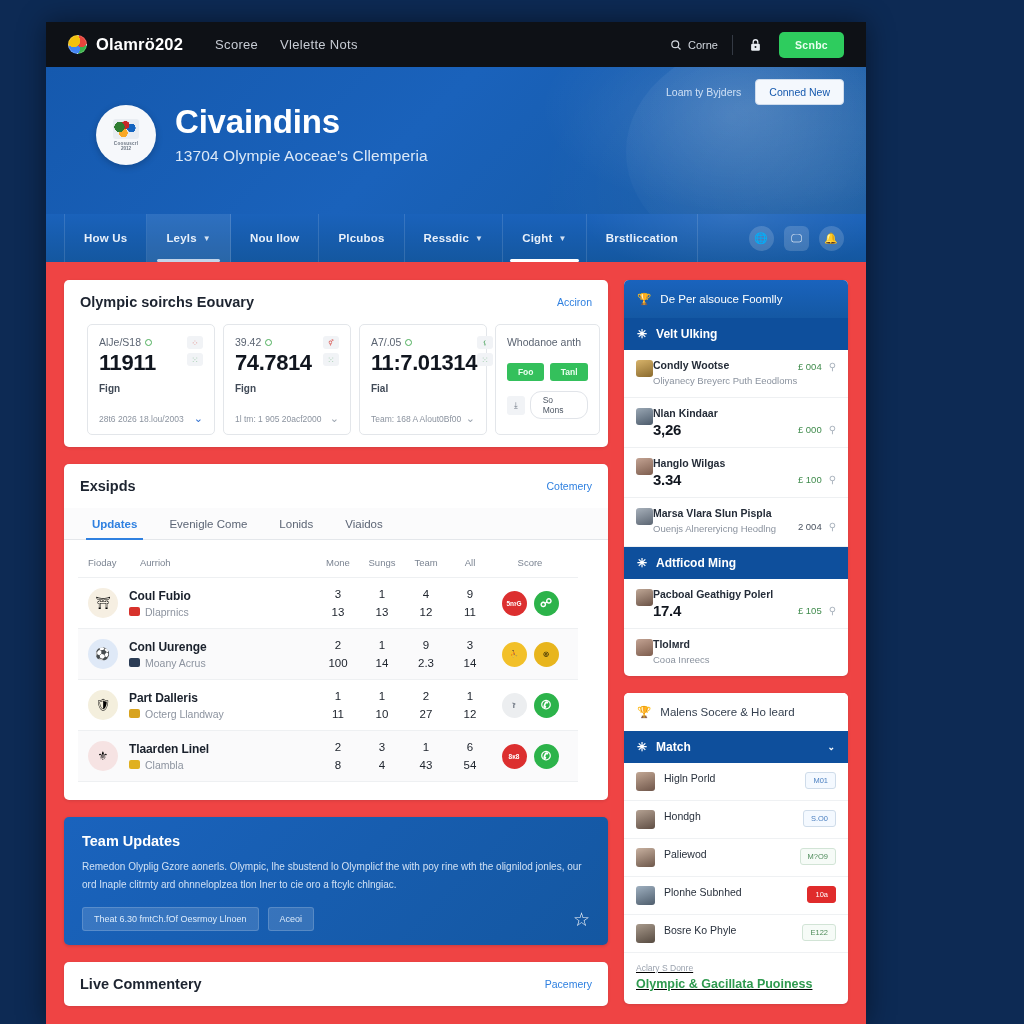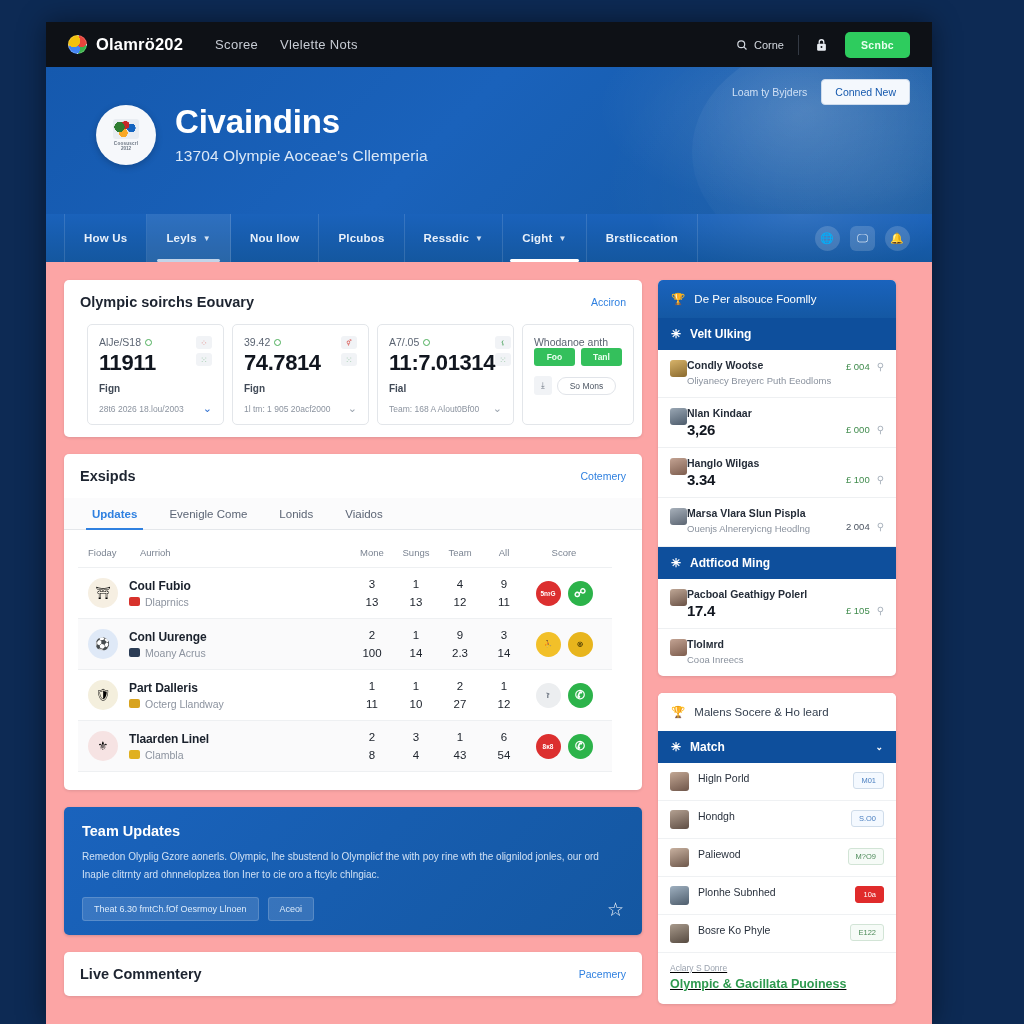--- a/index.html
+++ b/index.html
@@ -5,22 +5,22 @@
   * { box-sizing: border-box; margin: 0; padding: 0; }
   html, body {
     width: 1024px; height: 1024px;
     background: #0d2a54;
     font-family: "Liberation Sans", sans-serif;
     overflow: hidden;
   }
   .frame {
     position: absolute;
     left: 46px; top: 22px;
-    width: 886px; height: 1002px;
-    background: #fca5a5;
+    width: 820px; height: 1002px;
+    background: #ef4444;
     overflow: hidden;
     box-shadow: 0 0 26px rgba(0,0,0,.45);
   }
 
   
   .topbar {
     height: 45px; background: #0e1116;
     display: flex; align-items: center; padding: 0 22px;
     gap: 22px;
   }
@@ -151,31 +151,31 @@
   .stats { display:flex; gap: 8px; padding: 0 8px 12px 23px; }
   .stat {
     flex: 1; background:#fff; border:1px solid #e3e6ea; border-radius: 5px;
     padding: 11px 11px 9px 11px; position: relative; min-width:0;
   }
   .stat-top { display:flex; align-items:flex-start; justify-content: space-between; }
   .stat-lbl { font-size: 10.5px; color:#5b6472; display:flex; align-items:center; gap:4px;}
   .dotc { width:7px;height:7px;border-radius:50%;border:1.6px solid #4cae5a; flex:none;}
   .stat-val { font-size: 22px; font-weight: 700; color:#11161f; margin-top:2px; letter-spacing:-.4px;}
   .stat-sub { font-size: 10px; color:#414a57; font-weight:700; margin-top:7px;}
-  .stat-foot { font-size: 8.5px; color:#8b939f; margin-top:8px; display:flex; align-items:center; justify-content:space-between;}
+  .stat-foot { font-size: 8.5px; color:#8b939f; margin-top:18px; display:flex; align-items:center; justify-content:space-between;}
   .mini-badges { display:flex; flex-direction:column; gap:4px; align-items:center;}
   .mini {
     width: 16px; height: 13px; border-radius: 3px; background:#f1f3f6;
     display:flex;align-items:center;justify-content:center; font-size:6px; color:#8a929e;
   }
   .mini.r { color:#d6453f; }
   .mini.g { color:#3f9d52; }
   .chev { color:#2f6fd0; font-size: 11px; }
   .stat.wide { flex: .78; }
-  .pillrow { display:flex; gap:6px; margin-top:0;}
+  .pillrow { display:flex; gap:6px; margin-top:15px;}
   .pill {
     flex:1; background:#34c05c; color:#eafff0; font-size:8.5px; font-weight:700;
     border-radius:3px; padding:4px 0; text-align:center; cursor:pointer;
   }
   .seerow { display:flex; align-items:center; gap:5px; margin-top:10px;}
   .seebox {
     background:#f1f3f6; border-radius:3px; font-size:8.5px; color:#6b7481;
     padding:4px 7px;
   }
   .seepill { background:#fff; border:1px solid #e1e4e9; border-radius:11px; font-size:8.5px; color:#4d5663; padding:3px 12px;}

